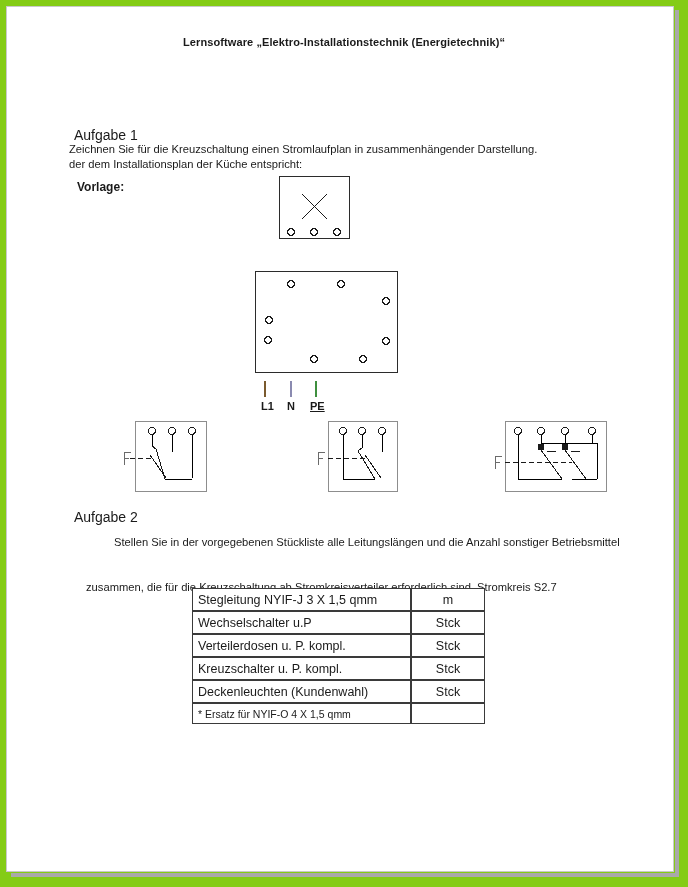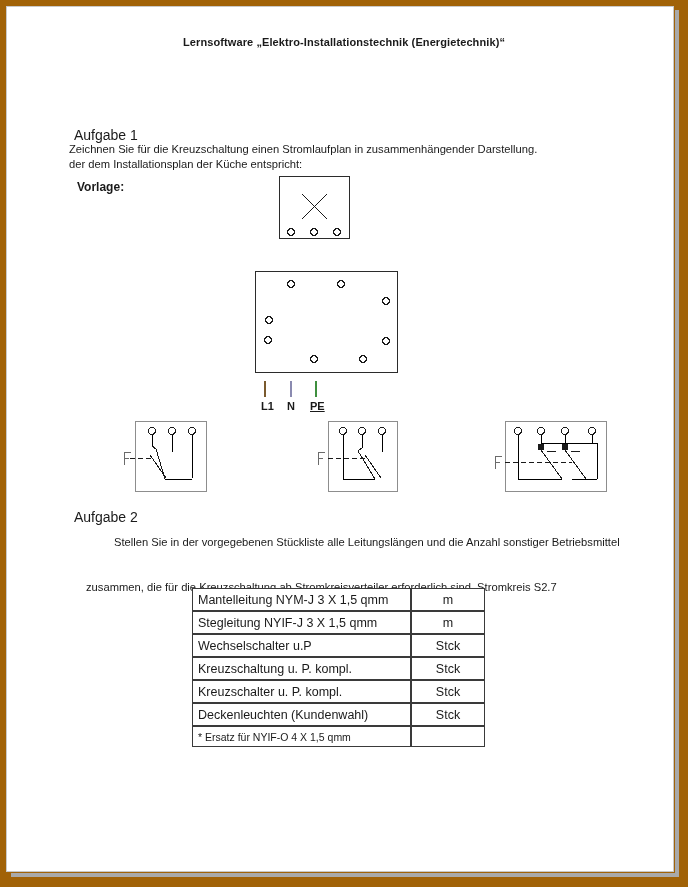--- a/index.html
+++ b/index.html
@@ -13,21 +13,21 @@
     height: 887px;
     font-family: "Liberation Sans", sans-serif;
     -webkit-font-smoothing: antialiased;
   }
 
   
   #page-shell {
     position: relative;
     width: 688px;
     height: 887px;
-    background: #a16207;
+    background: #84cc16;
     overflow: hidden;
   }
   #paper {
     position: absolute;
     left: 6px;
     top: 6px;
     width: 668px;
     height: 866px;
     background: #ffffff;
     border: 1px solid #c9c9c9;
@@ -270,33 +270,29 @@
         <line x1="495" y1="462" x2="500" y2="462" stroke="#6a6a6a"></line>
       </g>
 
     </g>
   </svg>
 
   <div id="parts-table-wrap">
     <table class="parts">
       <tbody id="parts-tbody">
           <tr>
-            <td class="desc">Mantelleitung NYM-J  3 X 1,5 qmm</td>
-            <td class="unit">m</td>
-          </tr>
-          <tr>
             <td class="desc">Stegleitung NYIF-J 3 X 1,5 qmm</td>
             <td class="unit">m</td>
           </tr>
           <tr>
             <td class="desc">Wechselschalter u.P</td>
             <td class="unit">Stck</td>
           </tr>
           <tr>
-            <td class="desc">Kreuzschaltung u. P. kompl.</td>
+            <td class="desc">Verteilerdosen u. P. kompl.</td>
             <td class="unit">Stck</td>
           </tr>
           <tr>
             <td class="desc">Kreuzschalter u. P. kompl.</td>
             <td class="unit">Stck</td>
           </tr>
           <tr>
             <td class="desc">Deckenleuchten (Kundenwahl)</td>
             <td class="unit">Stck</td>
           </tr>

